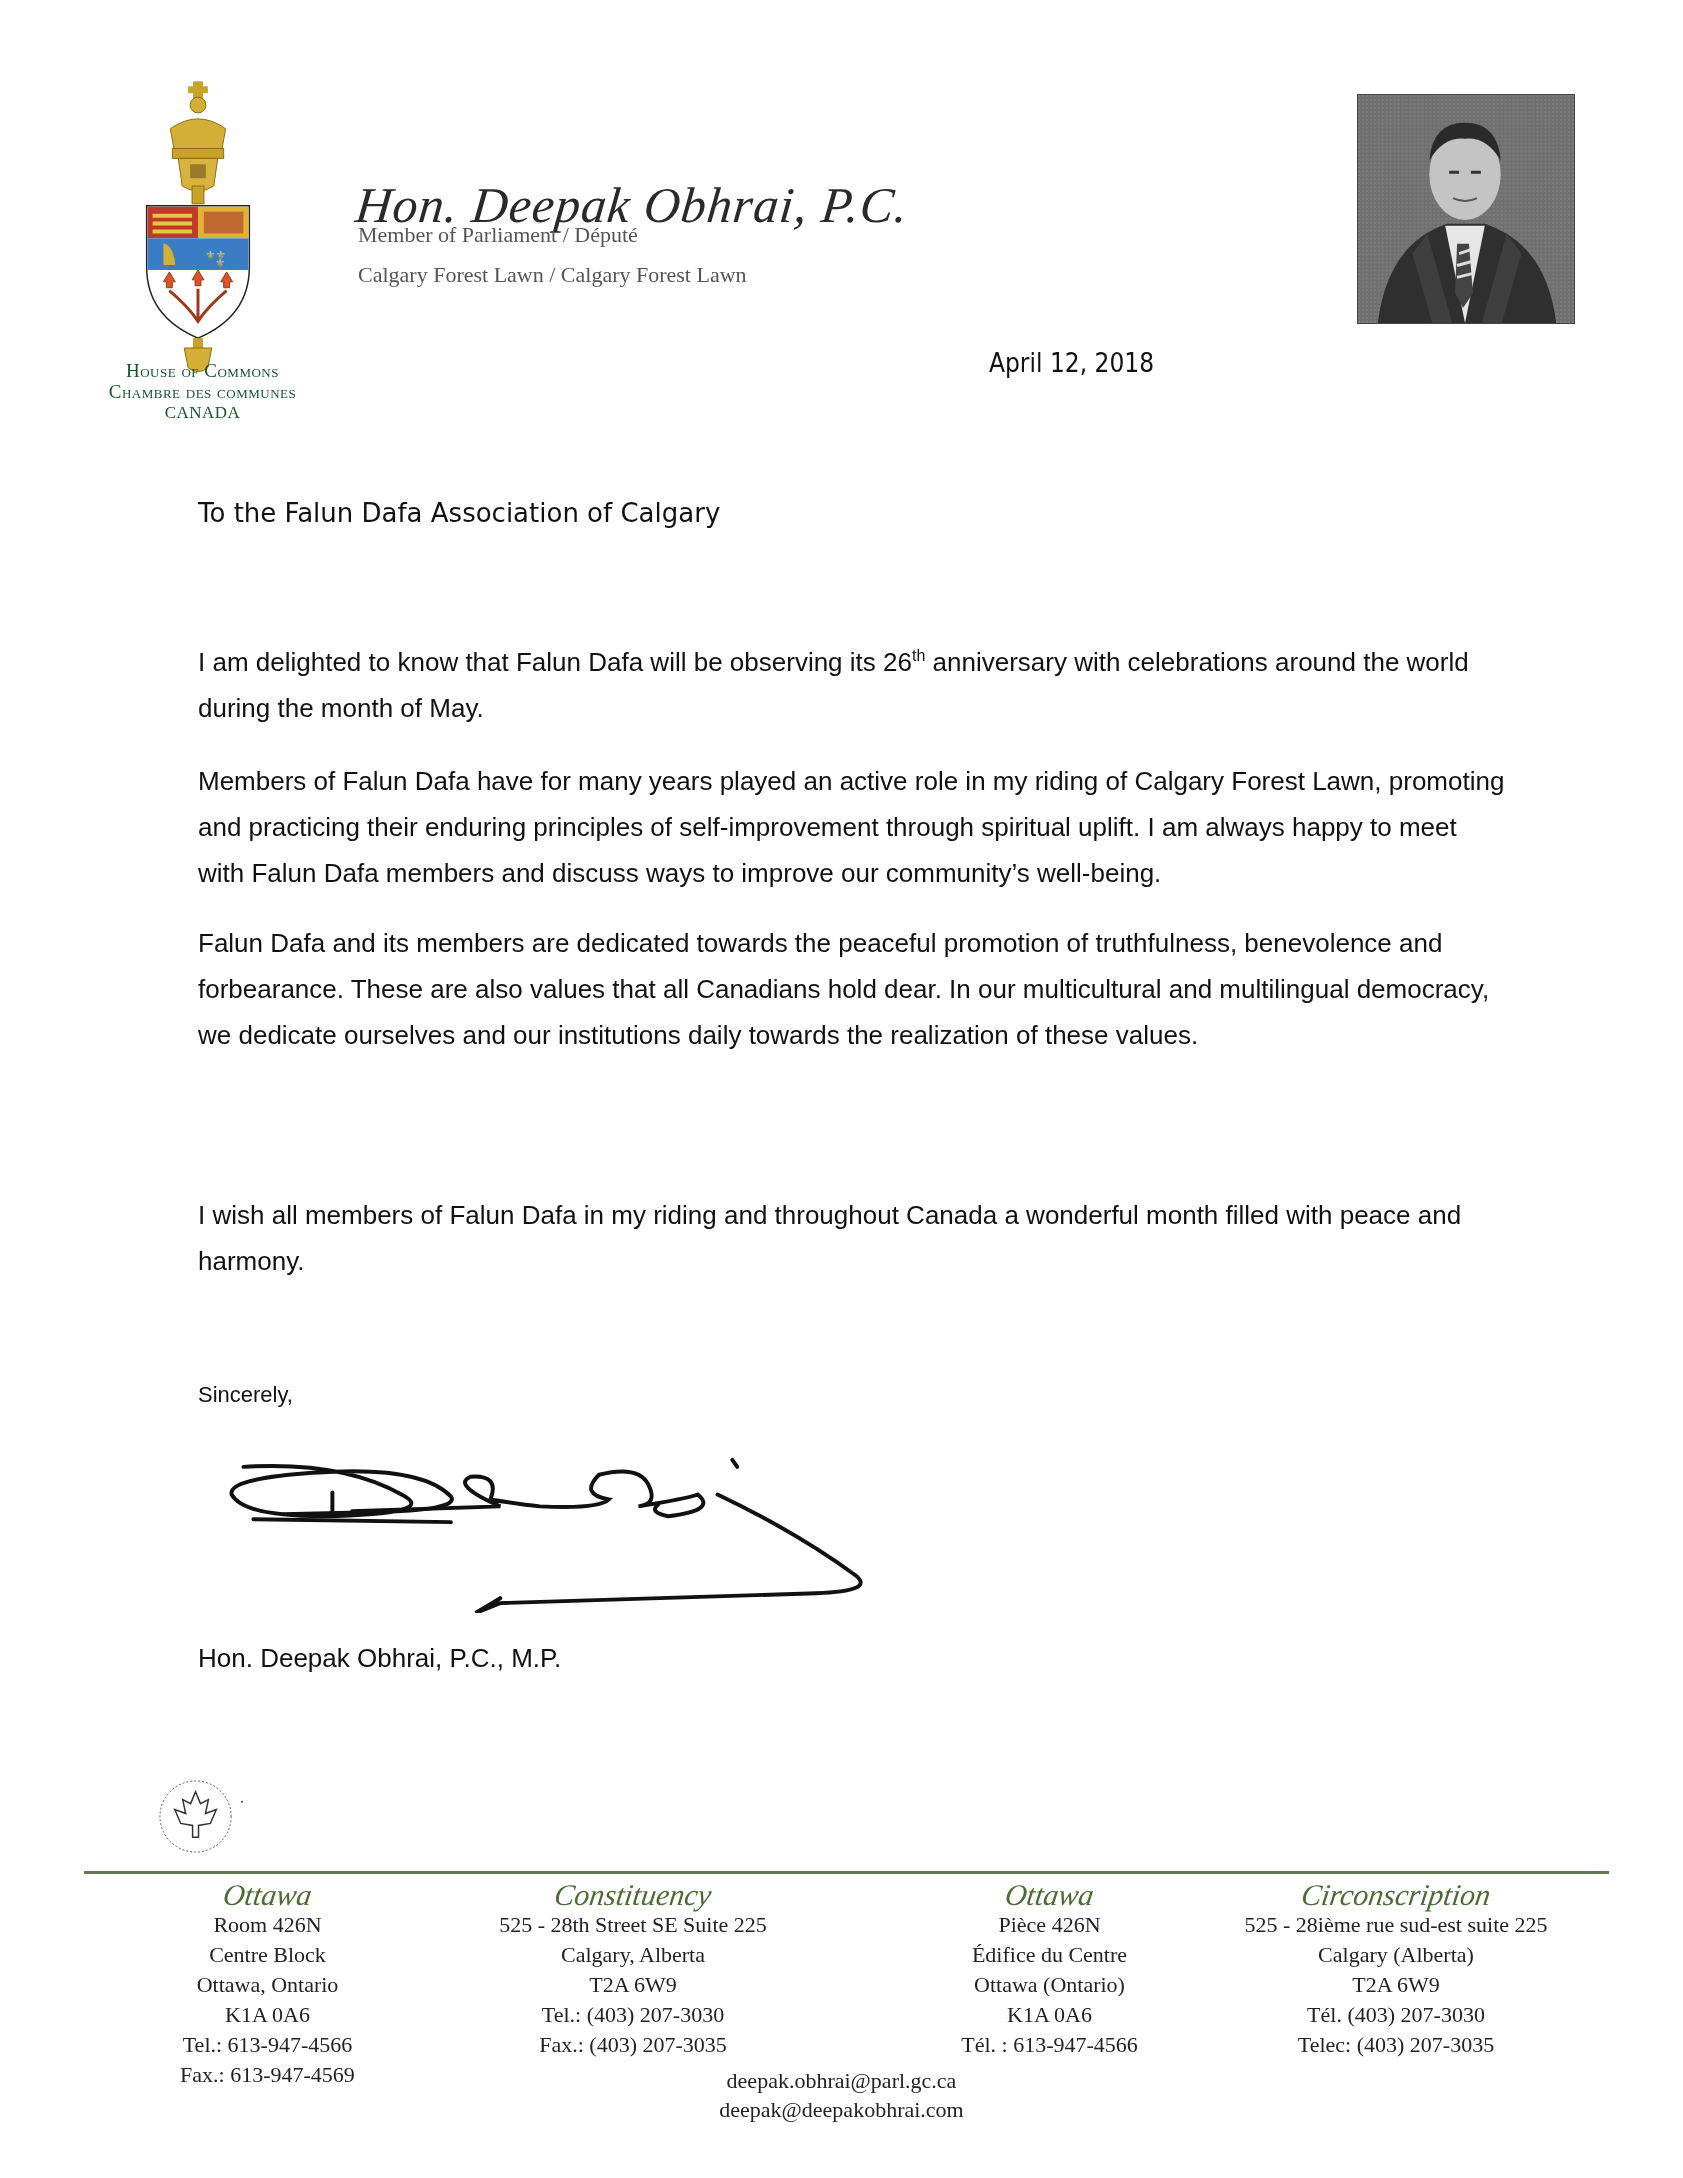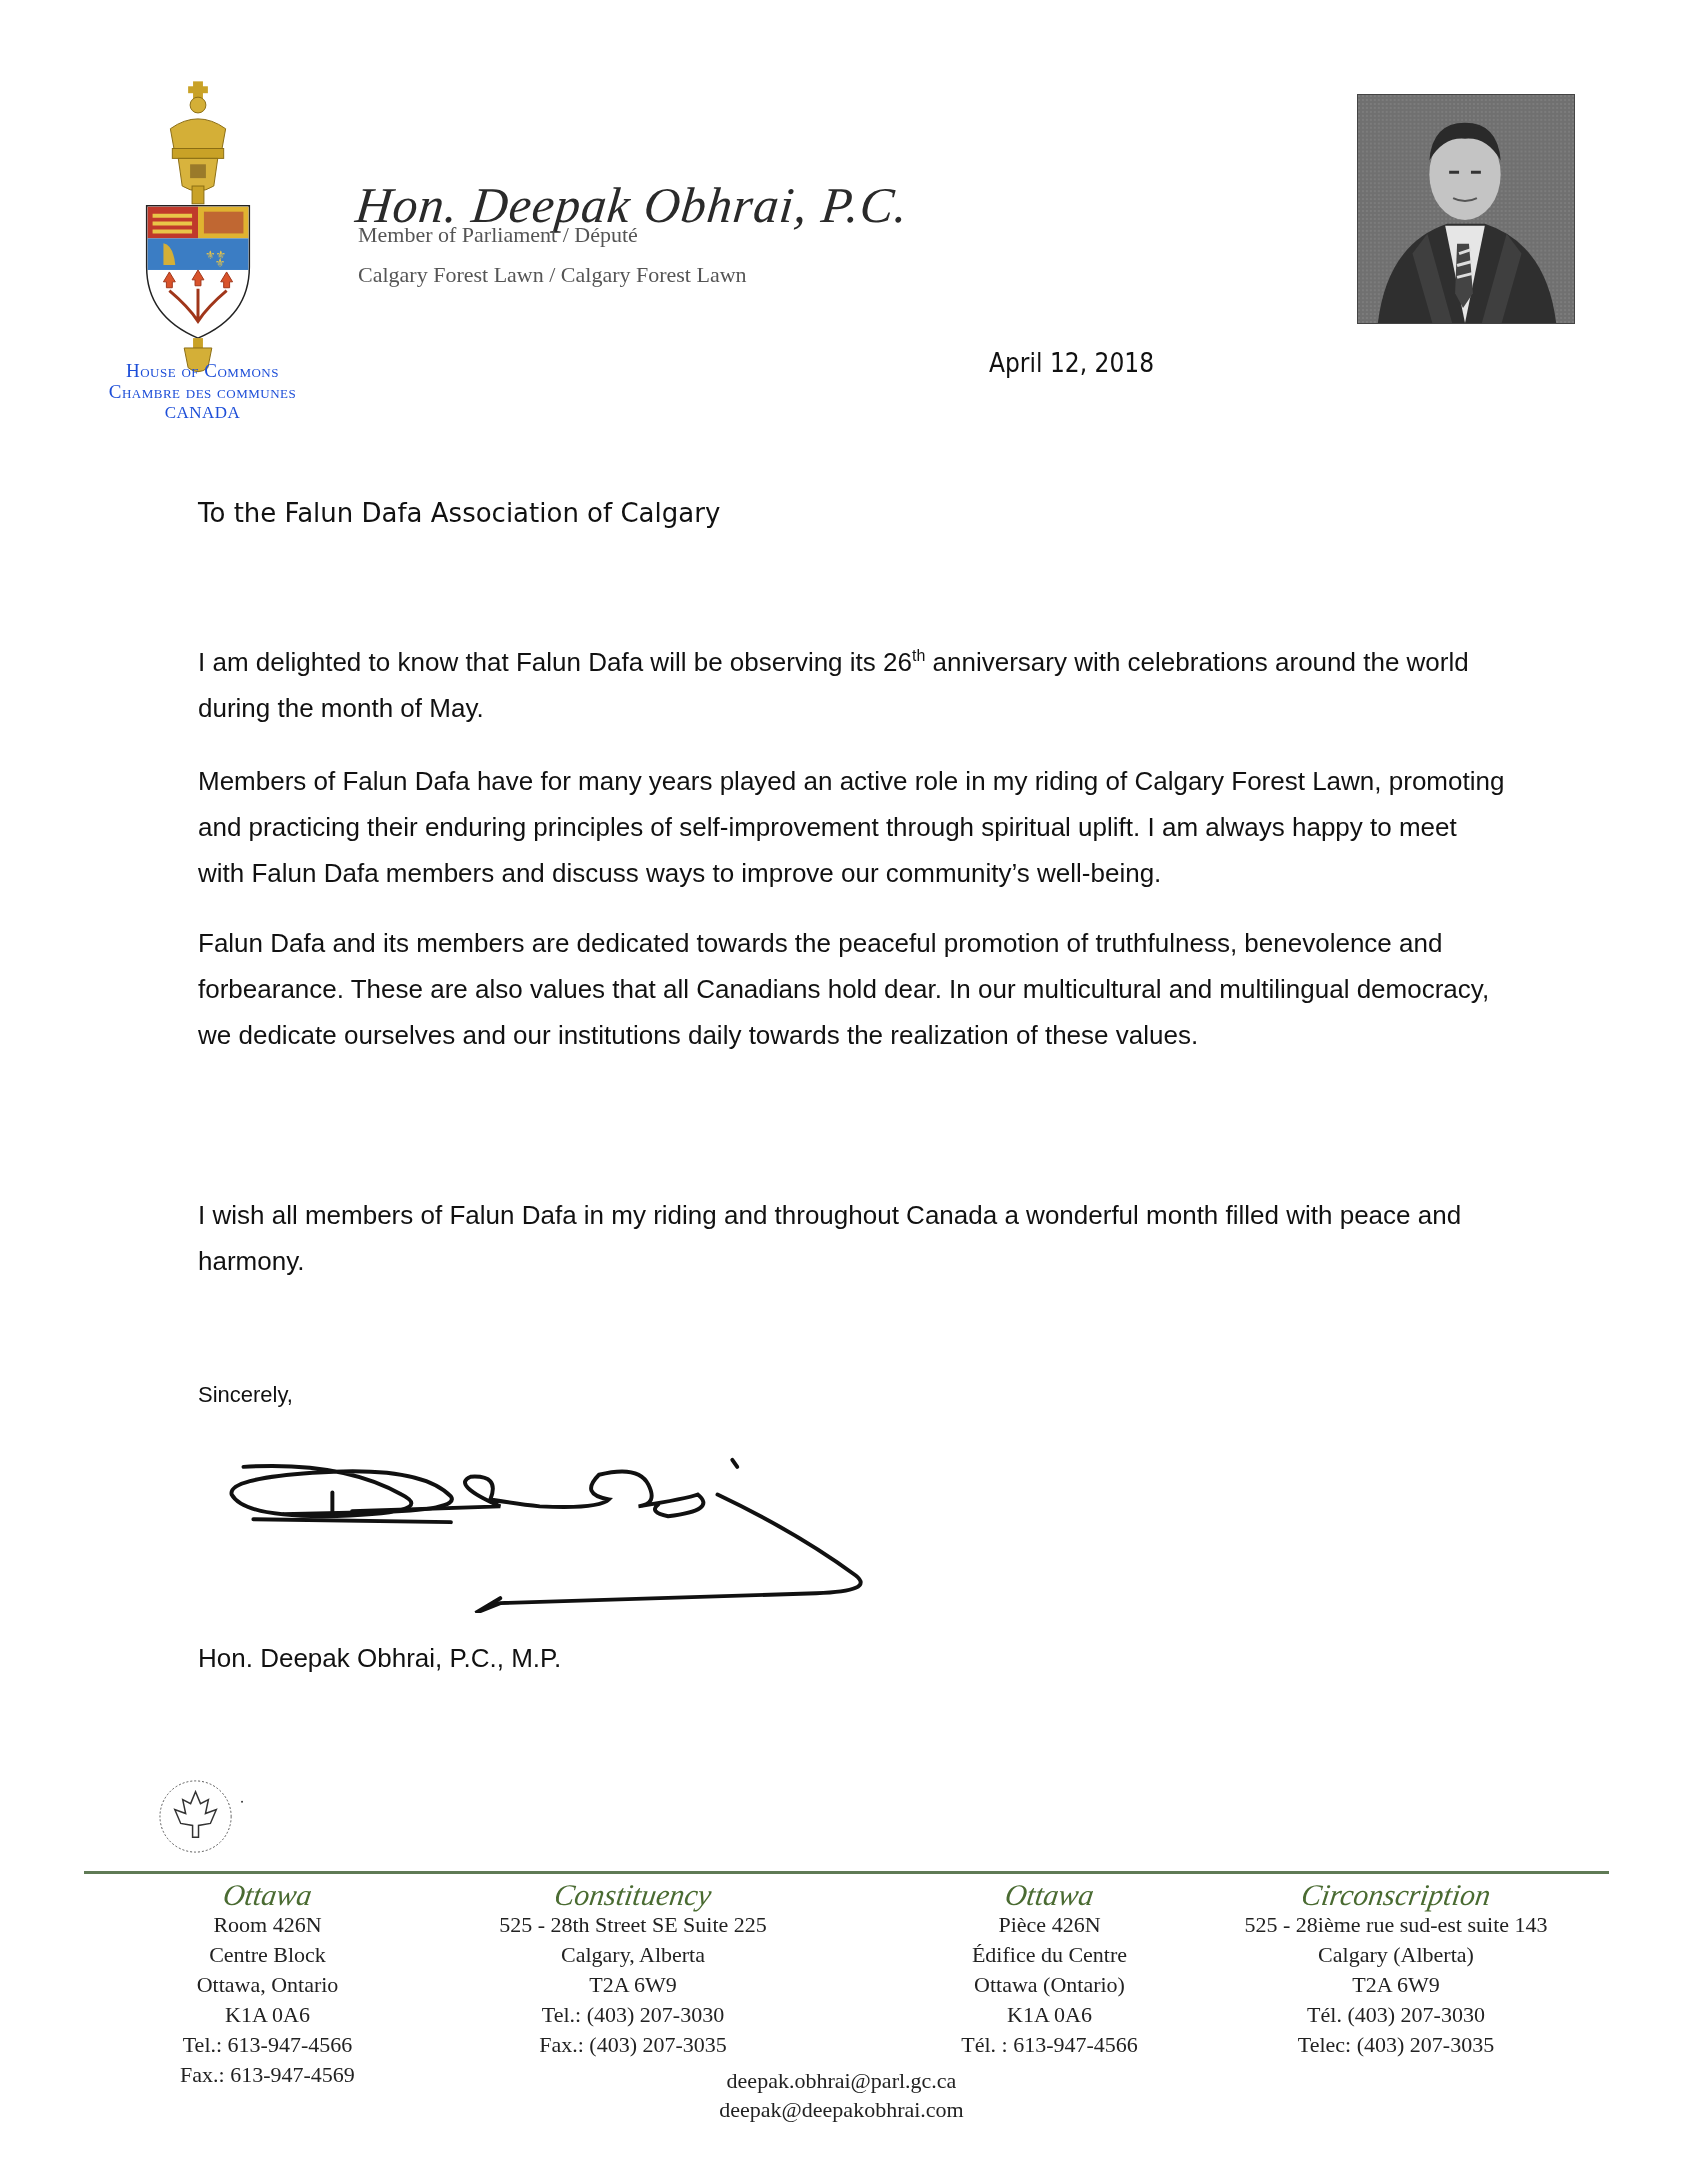--- a/index.html
+++ b/index.html
@@ -2,21 +2,21 @@
 <html><head>
 <meta charset="utf-8">
 <style>
   html, body { margin:0; padding:0; background:#ffffff; }
   body { width:1683px; height:2178px; position:relative; overflow:hidden; color:#111; }
   .abs { position:absolute; }
 
   
   .crest { left:119px; top:79px; width:158px; height:297px; }
   .crest-caption { left:59px; top:360px; width:287px; text-align:center;
-    font-family:"Liberation Serif", serif; color:#1d4ed8; font-size:17px; line-height:21px; letter-spacing:0.5px; }
+    font-family:"Liberation Serif", serif; color:#14532d; font-size:17px; line-height:21px; letter-spacing:0.5px; }
   .crest-caption .sc { font-variant:small-caps; font-size:19px; }
 
   
   .hdr-name { left:356px; top:176px; font-family:"Liberation Serif", serif; font-style:italic;
     font-size:50px; color:#2a2a2a; letter-spacing:1px; transform:skewX(-6deg); white-space:nowrap; }
   .hdr-line { left:358px; font-family:"Liberation Serif", serif; font-size:22px; color:#555; white-space:nowrap; }
   .hdr-line1 { top:222px; }
   .hdr-line2 { top:262px; }
 
   
@@ -165,21 +165,21 @@
   <span class="col-title">Ottawa</span>
   <div>Pièce 426N</div>
   <div>Édifice du Centre</div>
   <div>Ottawa (Ontario)</div>
   <div>K1A 0A6</div>
   <div>Tél. : 613-947-4566</div>
 </div>
 
 <div class="abs footer-col col4">
   <span class="col-title">Circonscription</span>
-  <div>525 - 28ième rue sud-est suite 143</div>
+  <div>525 - 28ième rue sud-est suite 225</div>
   <div>Calgary (Alberta)</div>
   <div>T2A 6W9</div>
   <div>Tél. (403) 207-3030</div>
   <div>Telec: (403) 207-3035</div>
 </div>
 
 <div class="abs emails">
   <div>deepak.obhrai@parl.gc.ca</div>
   <div>deepak@deepakobhrai.com</div>
 </div>

